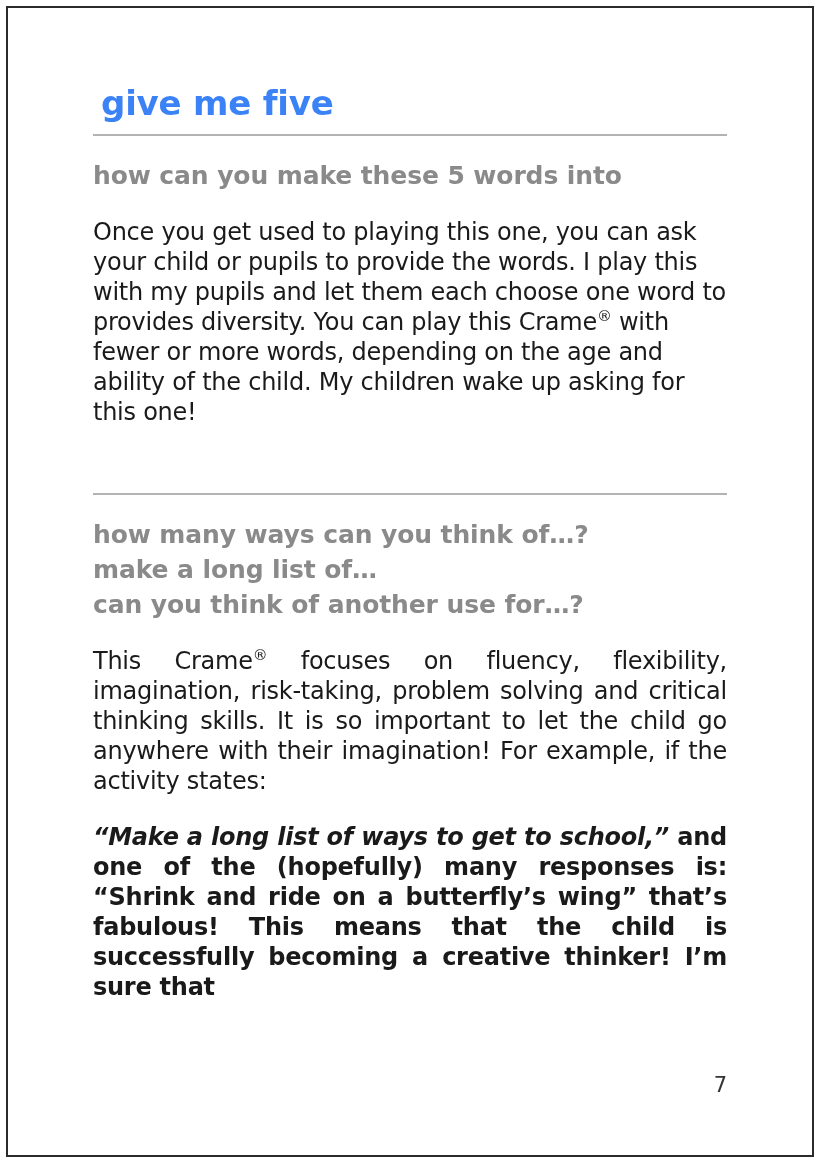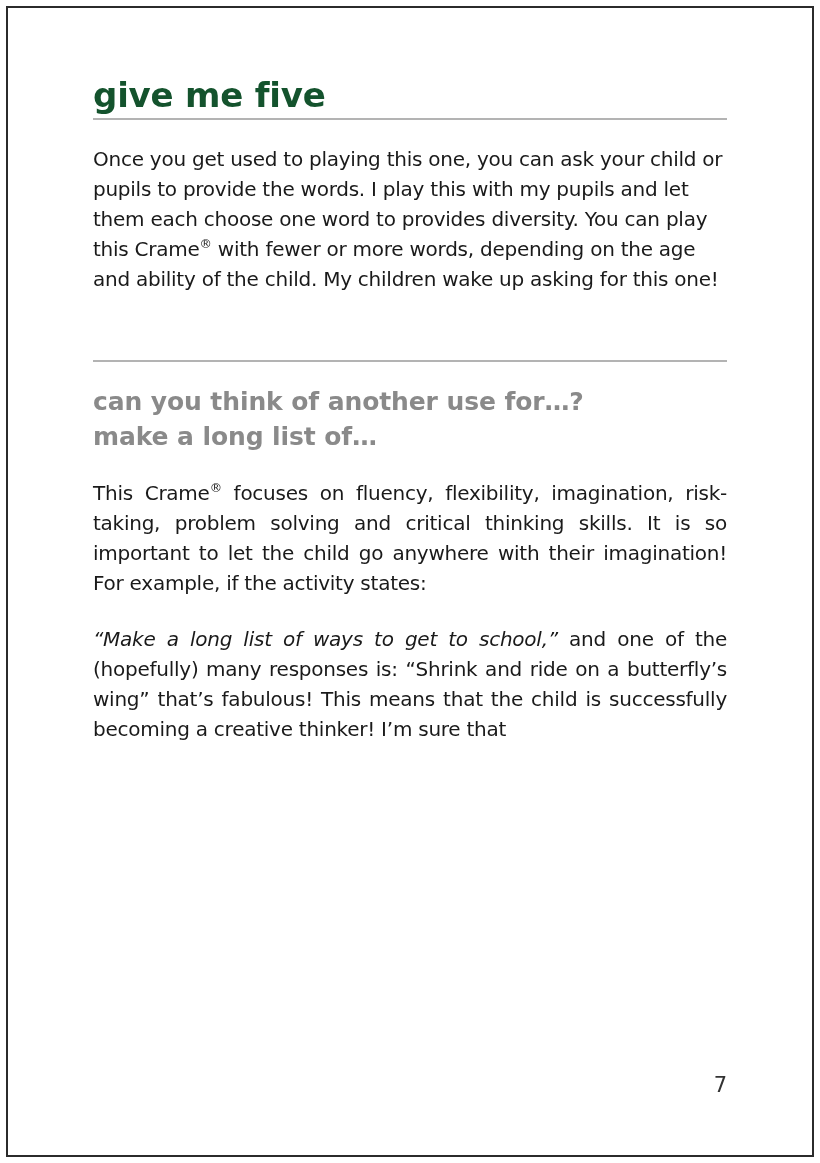--- a/index.html
+++ b/index.html
@@ -34,23 +34,23 @@
     width: 634px;
   }
 
   .section { position: relative; }
 
   .section-heading {
     font-family: "DejaVu Sans", sans-serif;
     font-weight: bold;
     font-size: 34px;
     line-height: 1.0;
-    color: #14532d;
+    color: #3b82f6;
     letter-spacing: -0.2px;
-    margin: 0;
+    margin: 8px;
     padding: 0 0 6px 0;
   }
   .heading-rule {
     width: 100%;
     height: 2px;
     background: #b3b3b3;
     margin: 0 0 22px 0;
   }
 
   .subtitle {
@@ -60,28 +60,28 @@
     line-height: 35px;
     color: #8a8a8a;
     margin: 0;
     letter-spacing: -0.1px;
   }
   .subtitle-block { margin-bottom: 24px; }
 
   .body-text {
     font-family: "DejaVu Sans", sans-serif;
     font-weight: normal;
-    font-size: 20px;
+    font-size: 24px;
     line-height: 30px;
     color: #1a1a1a;
     margin: 0;
     letter-spacing: -0.25px;
   }
   .body-text.justified { text-align: justify; text-justify: inter-word; }
-  .body-text + .body-text { margin-top: 26px; }
+  .body-text + .body-text { margin-top: 26px; font-weight: bold; }
 
   .reg {
     font-size: 0.62em;
     vertical-align: super;
     line-height: 0;
   }
   .quote-italic { font-style: italic; }
 
   .section-gap { height: 66px; }
 
@@ -102,35 +102,37 @@
 
   <div class="page-frame"></div>
 
   <div class="content">
 
     <div class="section">
       <h1 class="section-heading">give me five</h1>
       <div class="heading-rule"></div>
 
       <div class="subtitle-block">
+        <p class="subtitle">how can you make these 5 words into</p>
       </div>
 
       <p class="body-text">
         <span>Once you get used to playing this one, you can ask your child or pupils to provide the words. I play this with my pupils and let them each choose one word to provides diversity. You can play this Crame</span><span class="reg">®</span><span> with fewer or more words, depending on the age and ability of the child. My children wake up asking for this one!</span>
       </p>
     </div>
 
     <div class="section-gap"></div>
 
     <div class="section">
       <div class="heading-rule"></div>
 
       <div class="subtitle-block">
+        <p class="subtitle">how many ways can you think of…?</p>
+        <p class="subtitle">make a long list of…</p>
         <p class="subtitle">can you think of another use for…?</p>
-        <p class="subtitle">make a long list of…</p>
       </div>
 
       <p class="body-text justified">
         <span>This Crame</span><span class="reg">®</span><span> focuses on fluency, flexibility, imagination, risk-taking, problem solving and critical thinking skills. It is so important to let the child go anywhere with their imagination! For example, if the activity states:</span>
       </p>
 
       <p class="body-text justified">
         <span class="quote-italic">“Make a long list of ways to get to school,”</span><span> and one of the (hopefully) many responses is: “Shrink and ride on a butterfly’s wing” that’s fabulous! This means that the child is successfully becoming a creative thinker! I’m sure that</span>
       </p>
     </div>

